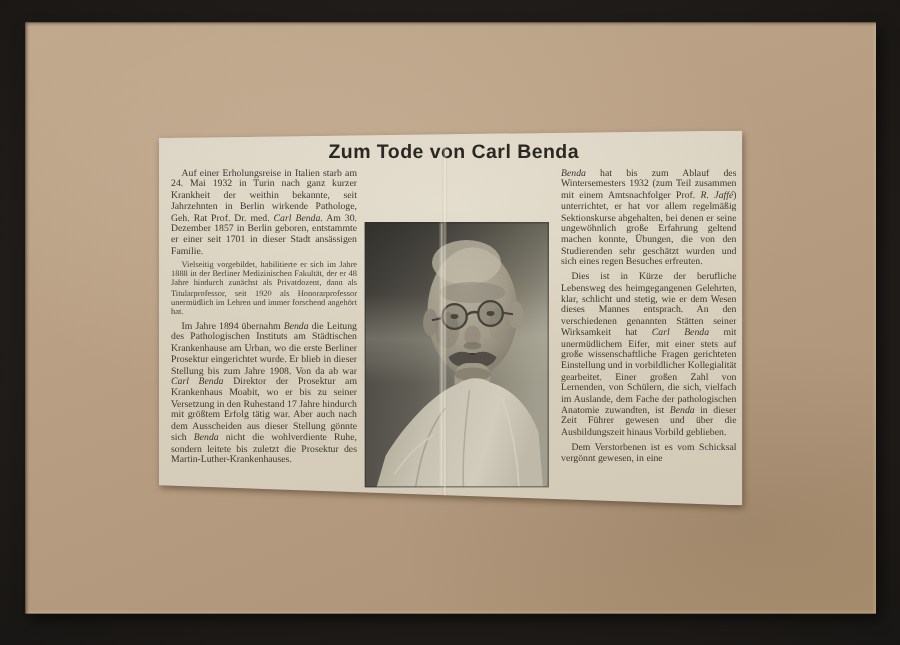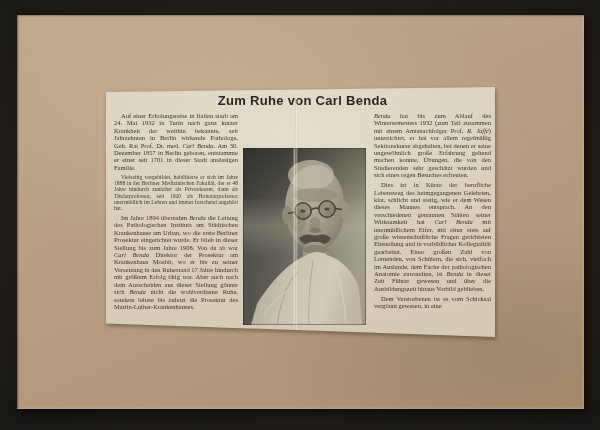--- a/index.html
+++ b/index.html
@@ -64,21 +64,21 @@
   }
 </style>
 </head>
 <body>
 
 <div class="stage">
   <div class="mount">
     <div class="clip-shadow">
       <div class="clipping">
 
-        <div class="headline">Zum Ruhe von Carl Benda</div>
+        <div class="headline">Zum Tode von Carl Benda</div>
 
         <div class="cols">
           <div class="col col-left">
             <div class="spacer spacer-r"></div>
             <p><span>Auf einer Erholungsreise in Italien starb am 24. Mai 1932 in Turin nach ganz kurzer Krankheit der weithin bekannte, seit Jahrzehnten in Berlin wirkende Pathologe, Geh. Rat Prof. Dr. med. </span><span class="it">Carl Benda</span><span>. Am 30. Dezember 1857 in Berlin geboren, entstammte er einer seit 1701 in dieser Stadt ansässigen Familie.</span></p>
             <p class="small"><span>Vielseitig vorgebildet, habilitierte er sich im Jahre 1888 in der Berliner Medizinischen Fakultät, der er 48 Jahre hindurch zunächst als Privatdozent, dann als Titularprofessor, seit 1920 als Honorarprofessor unermüdlich im Lehren und immer forschend angehört hat.</span></p>
             <p><span>Im Jahre 1894 übernahm </span><span class="it">Benda</span><span> die Leitung des Pathologischen Instituts am Städtischen Krankenhause am Urban, wo die erste Berliner Prosektur eingerichtet wurde. Er blieb in dieser Stellung bis zum Jahre 1908. Von da ab war </span><span class="it">Carl Benda</span><span> Direktor der Prosektur am Krankenhaus Moabit, wo er bis zu seiner Versetzung in den Ruhestand 17 Jahre hindurch mit größtem Erfolg tätig war. Aber auch nach dem Ausscheiden aus dieser Stellung gönnte sich </span><span class="it">Benda</span><span> nicht die wohlverdiente Ruhe, sondern leitete bis zuletzt die Prosektur des Martin-Luther-Krankenhauses.</span></p>
           </div>
 
           <div class="col col-right">

